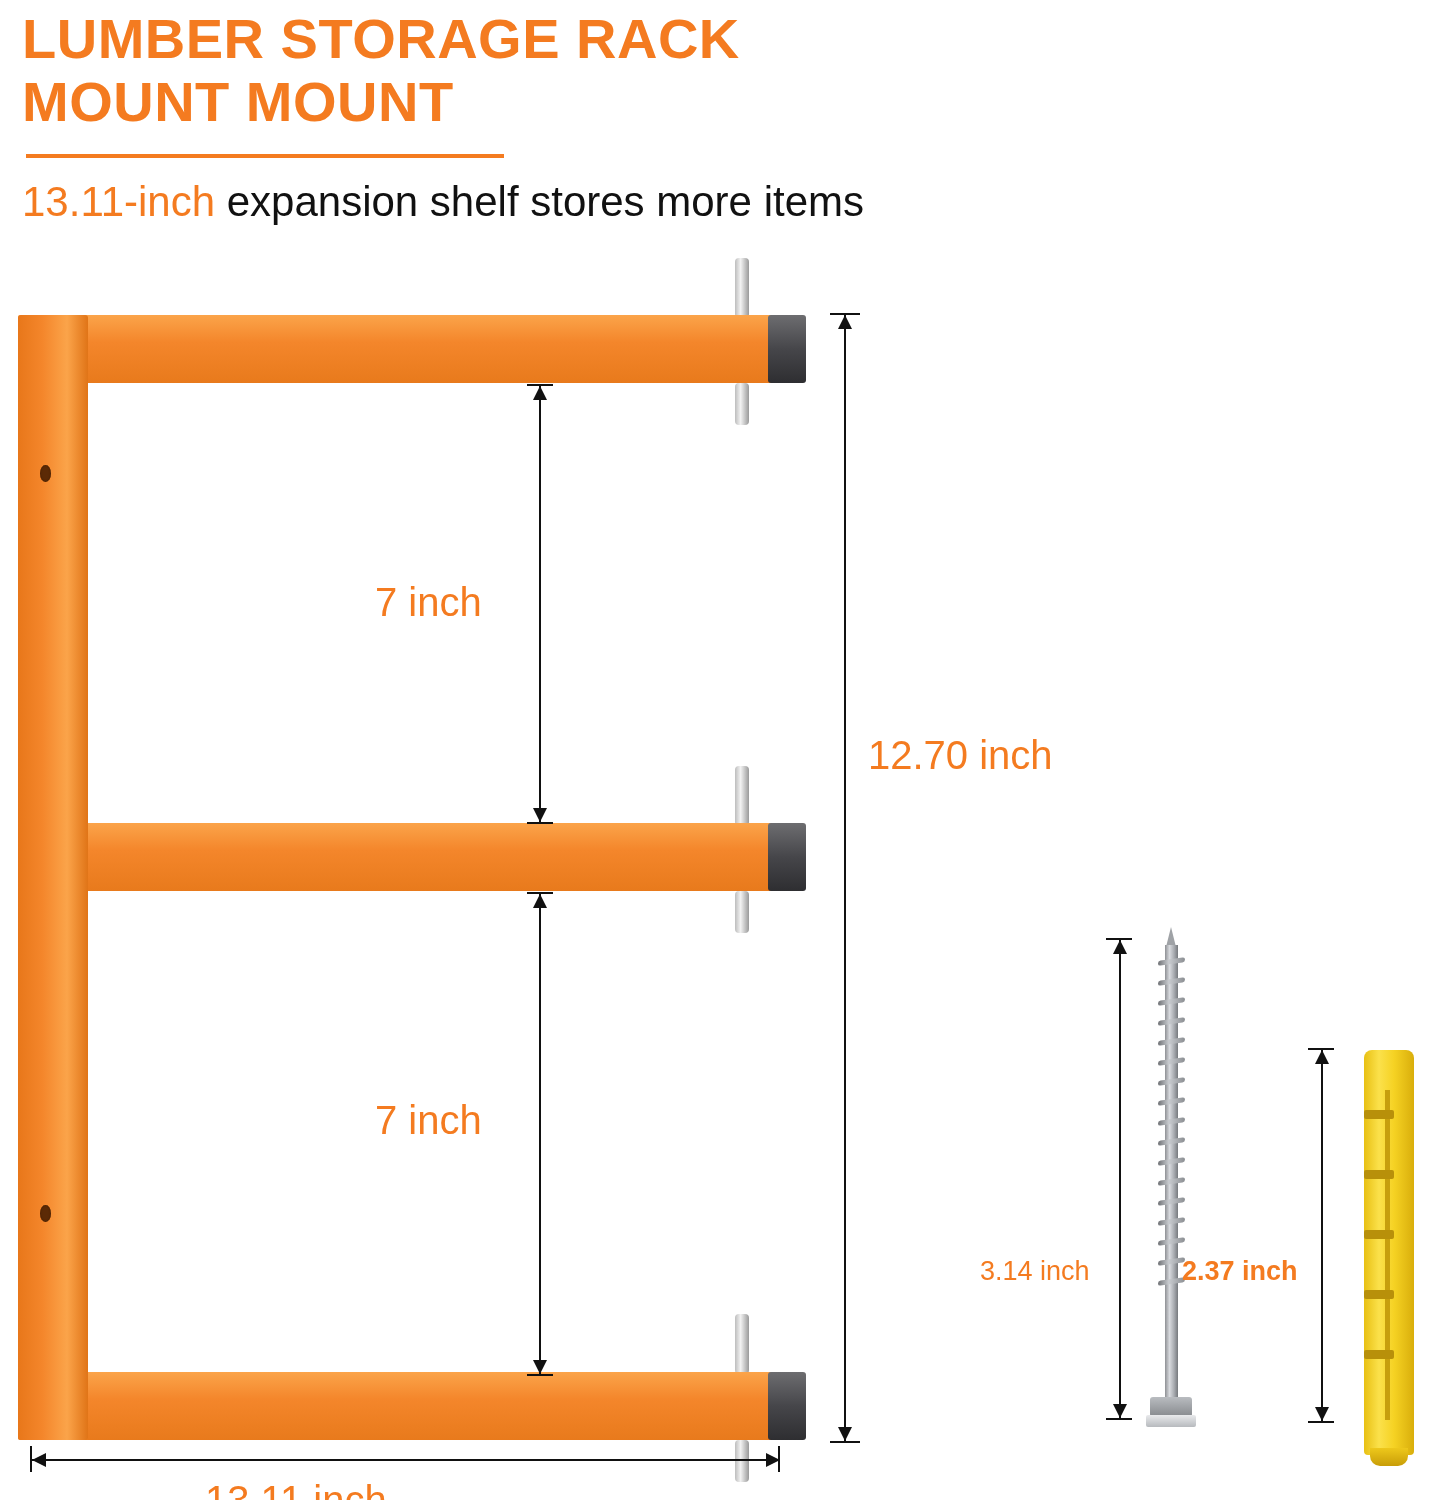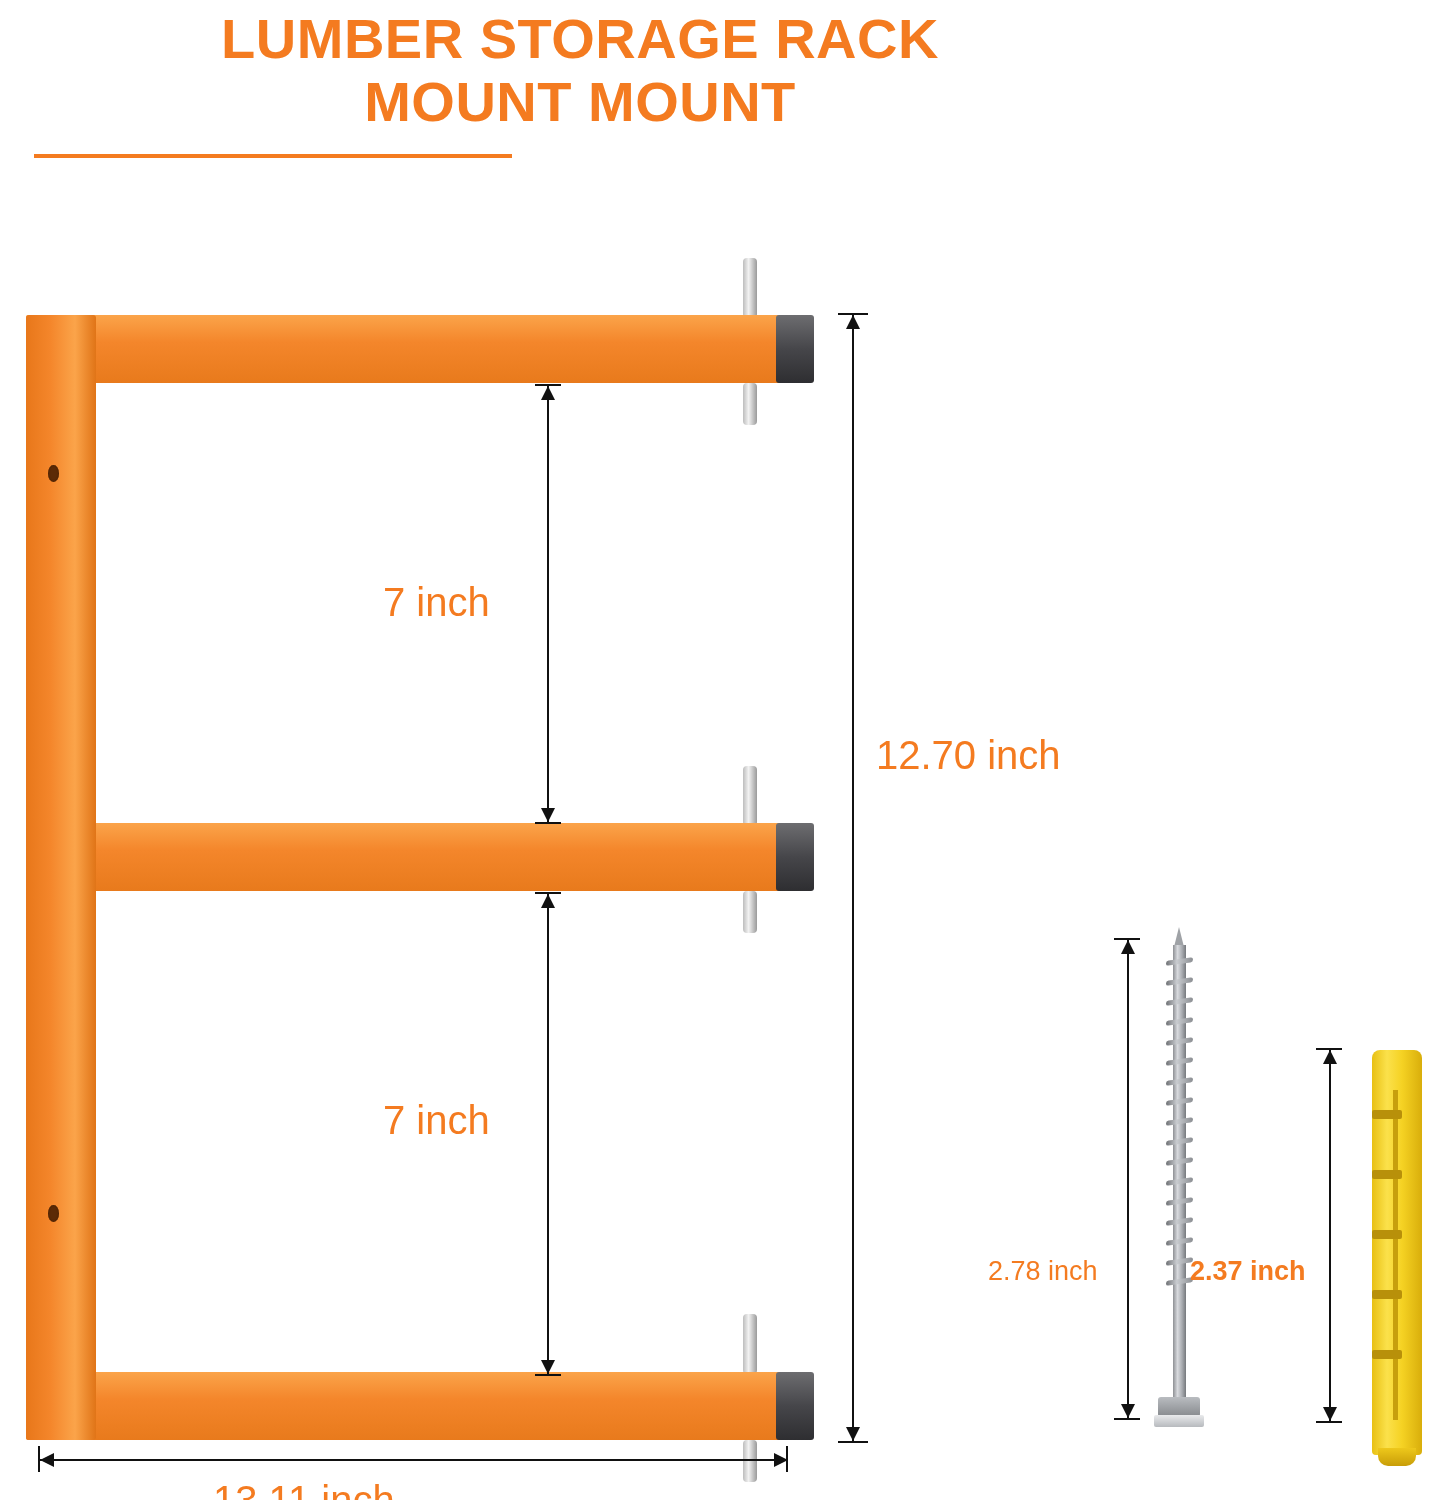--- a/index.html
+++ b/index.html
@@ -9,24 +9,23 @@
   }
   body {
     width: 1446px;
     height: 1500px;
     position: relative;
     font-family: "Liberation Sans", sans-serif;
     overflow: hidden;
   }
   .stage {
     position: absolute;
-    left: 8px; top: 0;
+    left: 0; top: 0;
     width: 1418px;
     height: 1500px;
-    text-align: center;
   }
 
   
   .title {
     position: absolute;
     left: 22px;
     top: 8px;
     width: 1100px;
     color: #F47B20;
     font-size: 56px;
@@ -288,20 +287,23 @@
 </head>
 <body>
 
 <div class="stage">
 
   <div class="title">
     <div>LUMBER STORAGE RACK</div>
     <div>MOUNT MOUNT</div>
   </div>
   <div class="title-rule"></div>
+  <div class="subtitle">
+    <span class="hl">13.11-inch</span><span> expansion shelf stores more items</span>
+  </div>
 
   <div class="bracket">
 
     <div class="peg peg-up-1"></div>
     <div class="peg peg-dn-1"></div>
     <div class="peg peg-up-2"></div>
     <div class="peg peg-dn-2"></div>
     <div class="peg peg-up-3"></div>
     <div class="peg peg-dn-3"></div>
 
@@ -371,21 +373,21 @@
       <div class="thread" style="top:334px;"></div>
       <div class="screw-head"></div>
       <div class="screw-washer"></div>
     </div>
 
     <div class="tick-h" style="left:146px; top:18px; width:26px;"></div>
     <div class="dim-line-v" style="left:159px; top:18px; height:482px;"></div>
     <div class="arrow arrow-up" style="left:153px; top:20px;"></div>
     <div class="arrow arrow-down" style="left:153px; top:484px;"></div>
     <div class="tick-h" style="left:146px; top:498px; width:26px;"></div>
-    <div class="dim-label small" style="left:20px; top:336px;">2.78 inch</div>
+    <div class="dim-label small" style="left:20px; top:336px;">3.14 inch</div>
 
     <div class="anchor">
       <div class="anchor-body"></div>
       <div class="anchor-slit"></div>
       <div class="anchor-notch" style="top:60px;"></div>
       <div class="anchor-notch" style="top:120px;"></div>
       <div class="anchor-notch" style="top:180px;"></div>
       <div class="anchor-notch" style="top:240px;"></div>
       <div class="anchor-notch" style="top:300px;"></div>
       <div class="anchor-tip"></div>

